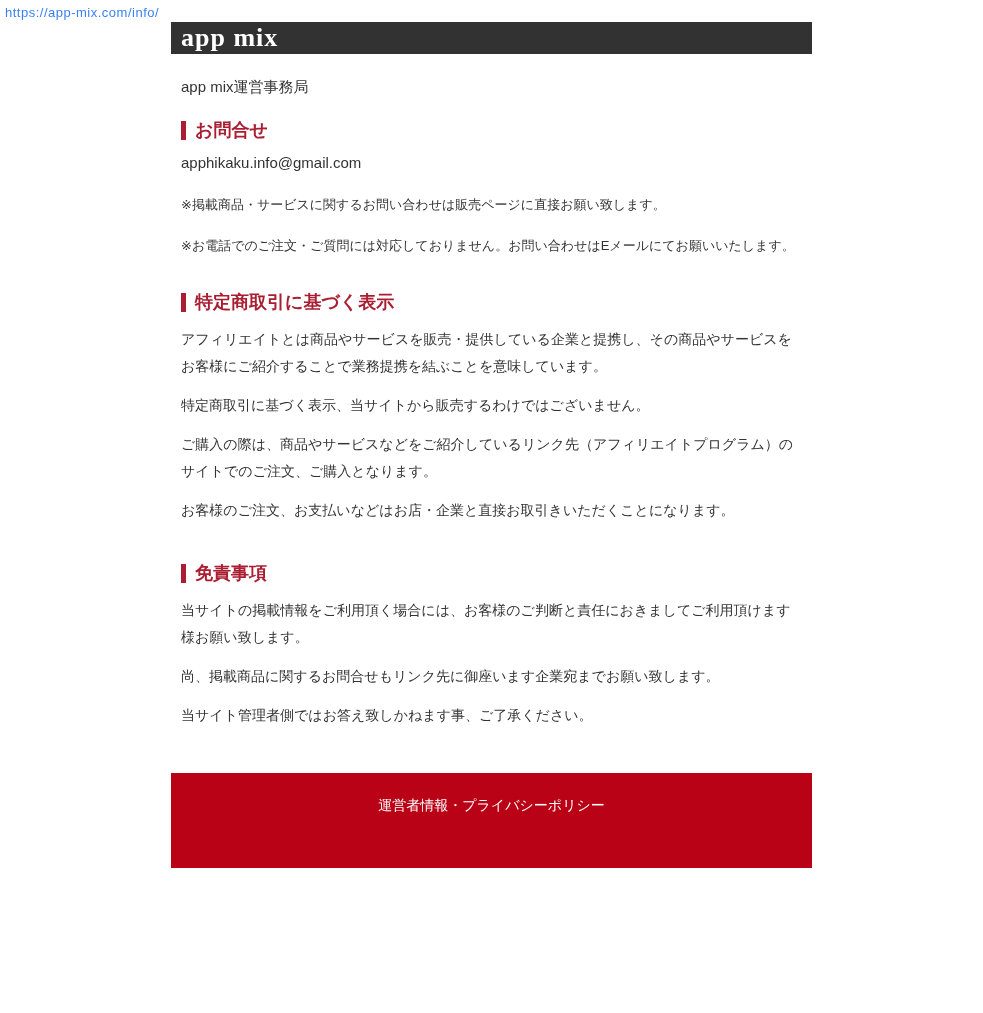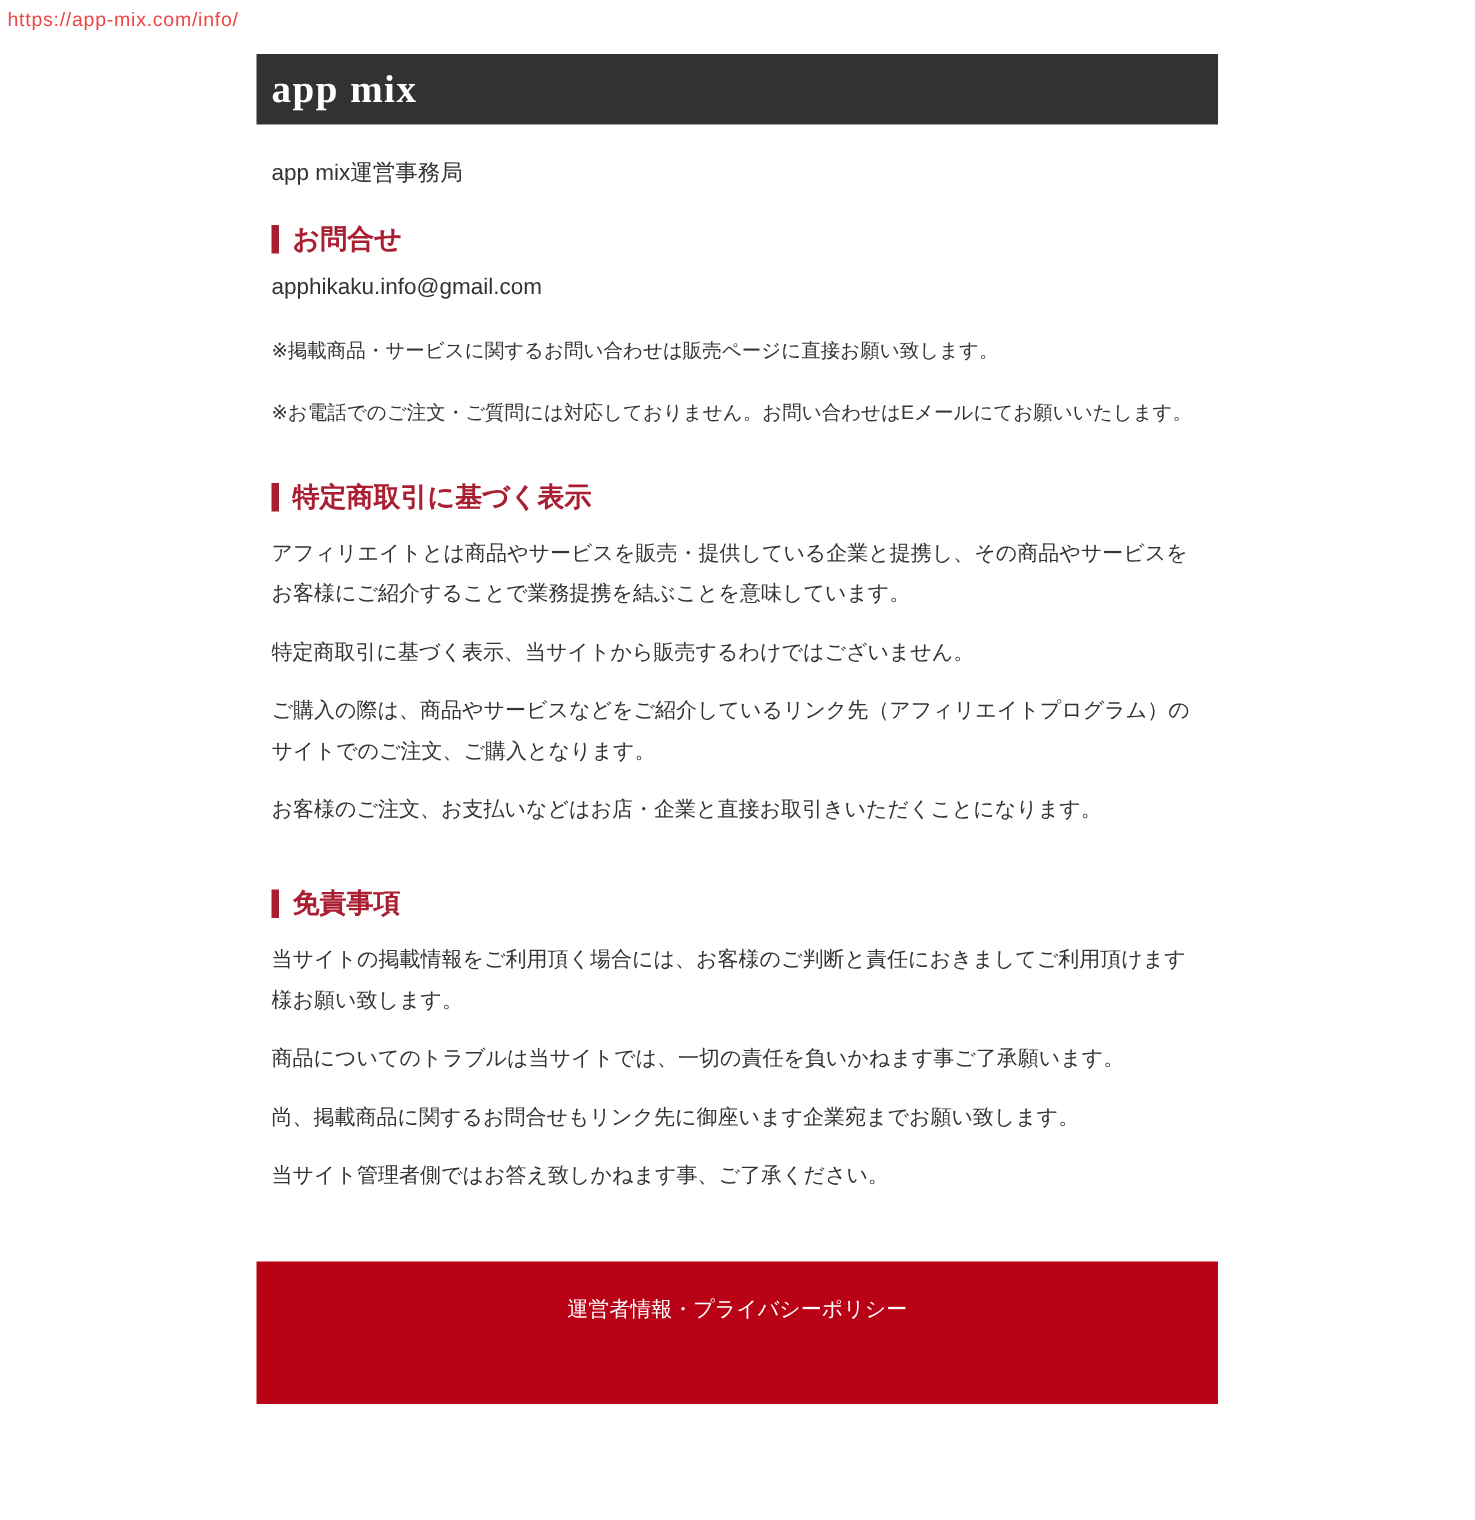--- a/index.html
+++ b/index.html
@@ -5,38 +5,38 @@
   * { box-sizing: border-box; margin: 0; padding: 0; }
   html, body {
     background: #ffffff;
     font-family: "Liberation Sans", "DejaVu Sans", sans-serif;
     color: #333333;
   }
   body { width: 983px; min-height: 1013px; margin: 0; }
 
   .url-bar {
     font-size: 13px;
-    color: #ef4444;
+    color: #3b82f6;
     padding: 5px 0 0 5px;
     height: 20px;
     letter-spacing: 0.5px;
   }
 
   .container {
     width: 641px;
     margin: 0 auto;
   }
 
   .site-header {
-    height: 47px;
+    height: 32px;
     background: #323232;
     display: flex;
     align-items: center;
     padding-left: 10px;
-    margin-top: 16px;
+    margin-top: 2px;
   }
   .site-title {
     font-family: "Liberation Serif", "DejaVu Serif", serif;
     font-weight: bold;
     font-size: 26px;
     color: #ffffff;
     letter-spacing: 1px;
   }
 
   .content {
@@ -124,21 +124,20 @@
       <h2 class="sec-title">特定商取引に基づく表示</h2>
       <p class="body-text">アフィリエイトとは商品やサービスを販売・提供している企業と提携し、その商品やサービスをお客様にご紹介することで業務提携を結ぶことを意味しています。</p>
       <p class="body-text">特定商取引に基づく表示、当サイトから販売するわけではございません。</p>
       <p class="body-text">ご購入の際は、商品やサービスなどをご紹介しているリンク先（アフィリエイトプログラム）のサイトでのご注文、ご購入となります。</p>
       <p class="body-text">お客様のご注文、お支払いなどはお店・企業と直接お取引きいただくことになります。</p>
     </section>
 
     <section>
       <h2 class="sec-title">免責事項</h2>
       <p class="body-text">当サイトの掲載情報をご利用頂く場合には、お客様のご判断と責任におきましてご利用頂けます様お願い致します。</p>
-      <p class="body-text">商品についてのトラブルは当サイトでは、一切の責任を負いかねます事ご了承願います。</p>
       <p class="body-text">尚、掲載商品に関するお問合せもリンク先に御座います企業宛までお願い致します。</p>
       <p class="body-text">当サイト管理者側ではお答え致しかねます事、ご了承ください。</p>
     </section>
 
   </main>
 
   <footer class="site-footer">
     <a class="footer-link" href="#">運営者情報・プライバシーポリシー</a>
     
   </footer>

